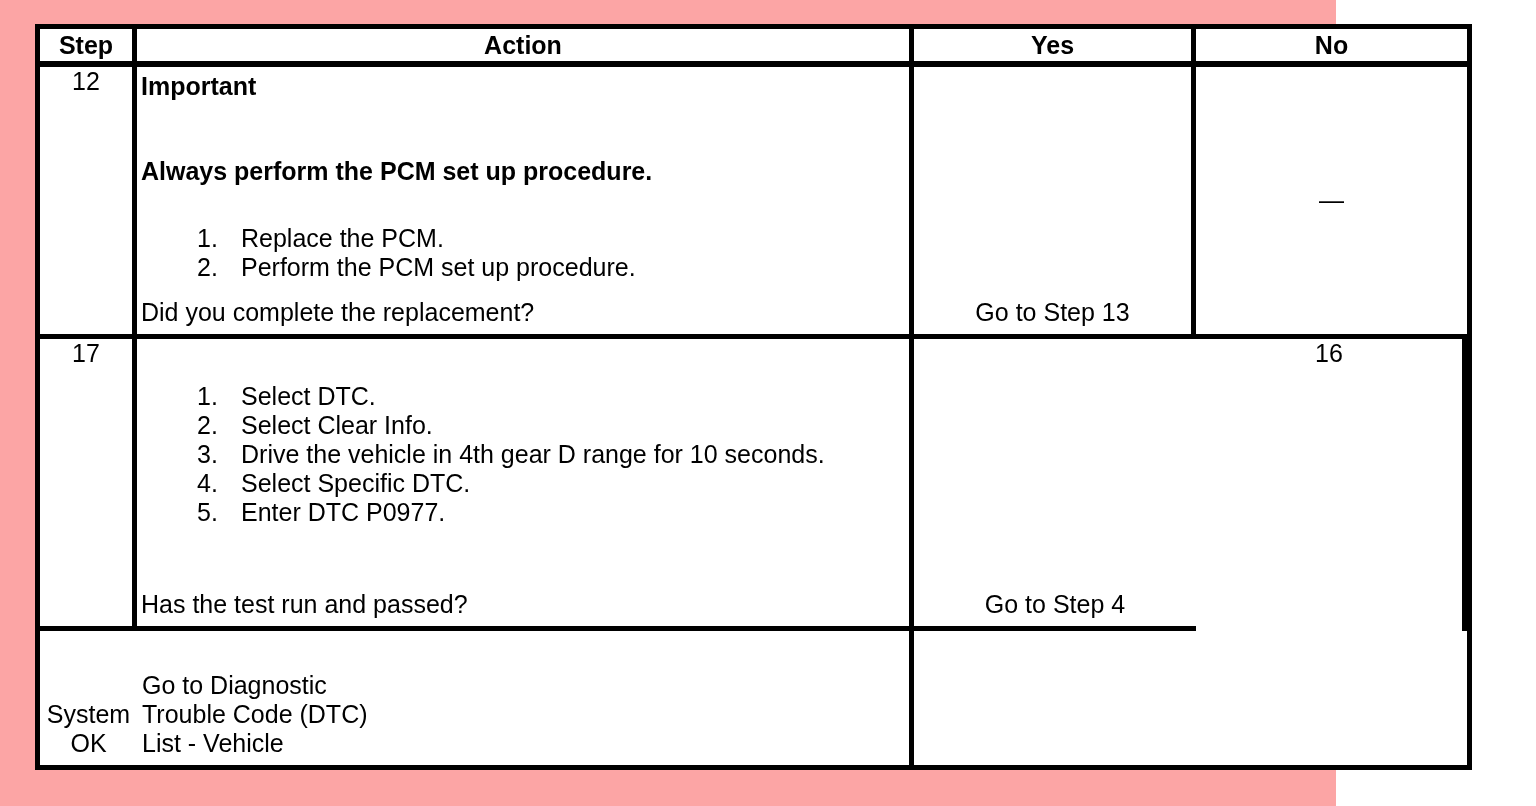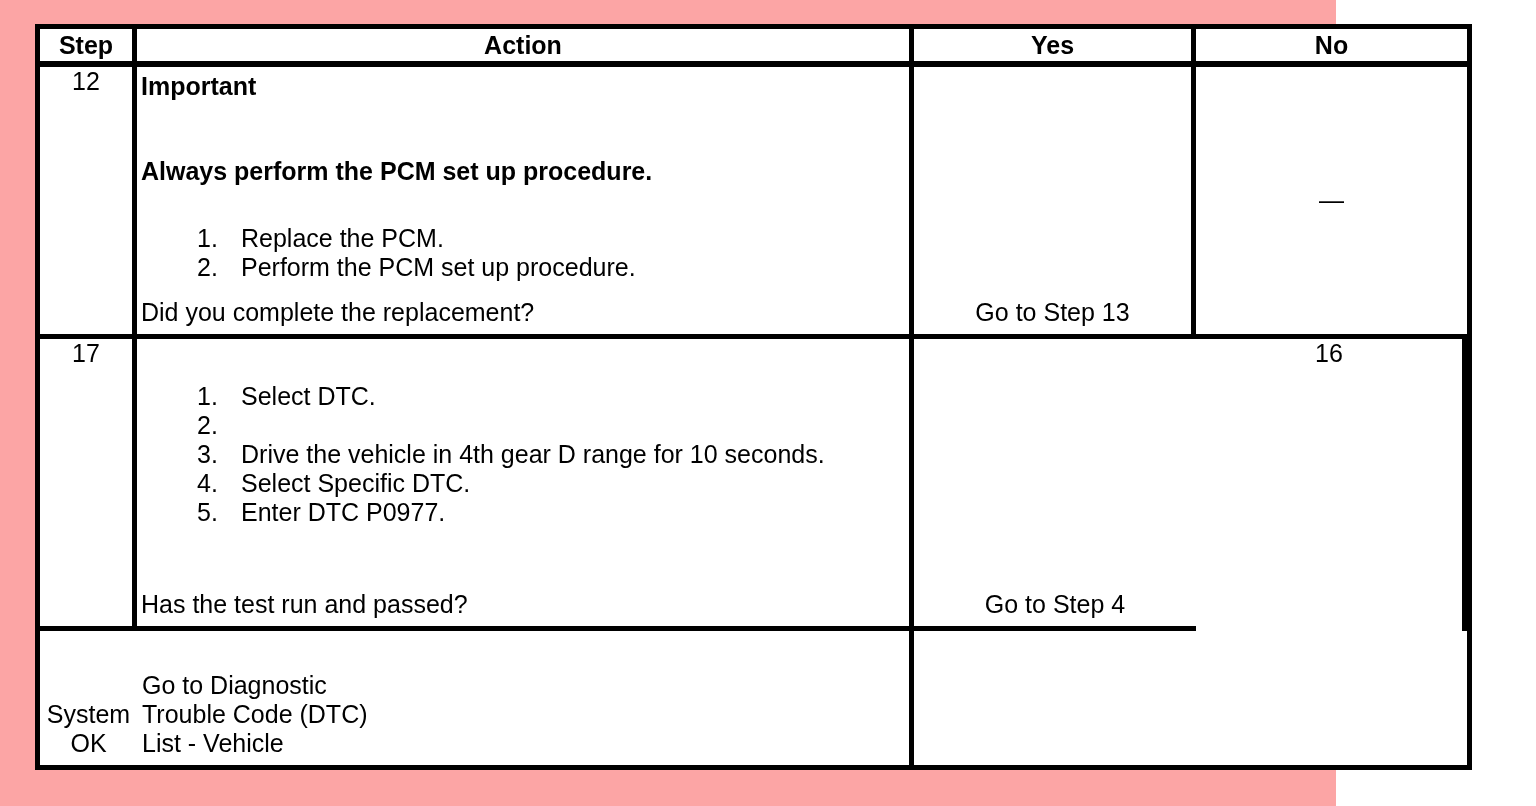--- a/index.html
+++ b/index.html
@@ -93,20 +93,21 @@
       <span>17</span>
     </div>
     <div class="cell action-cell br rb">
       <div class="nlist">
         <div class="li">
           <span class="num">1.</span>
           <span>Select DTC.</span>
         </div>
         <div class="li">
           <span class="num">2.</span>
+          <span>Select Clear Info.</span>
         </div>
         <div class="li">
           <span class="num">3.</span>
           <span>Drive the vehicle in 4th gear D range for 10 seconds.</span>
         </div>
         <div class="li">
           <span class="num">4.</span>
           <span>Select Specific DTC.</span>
         </div>
         <div class="li">

